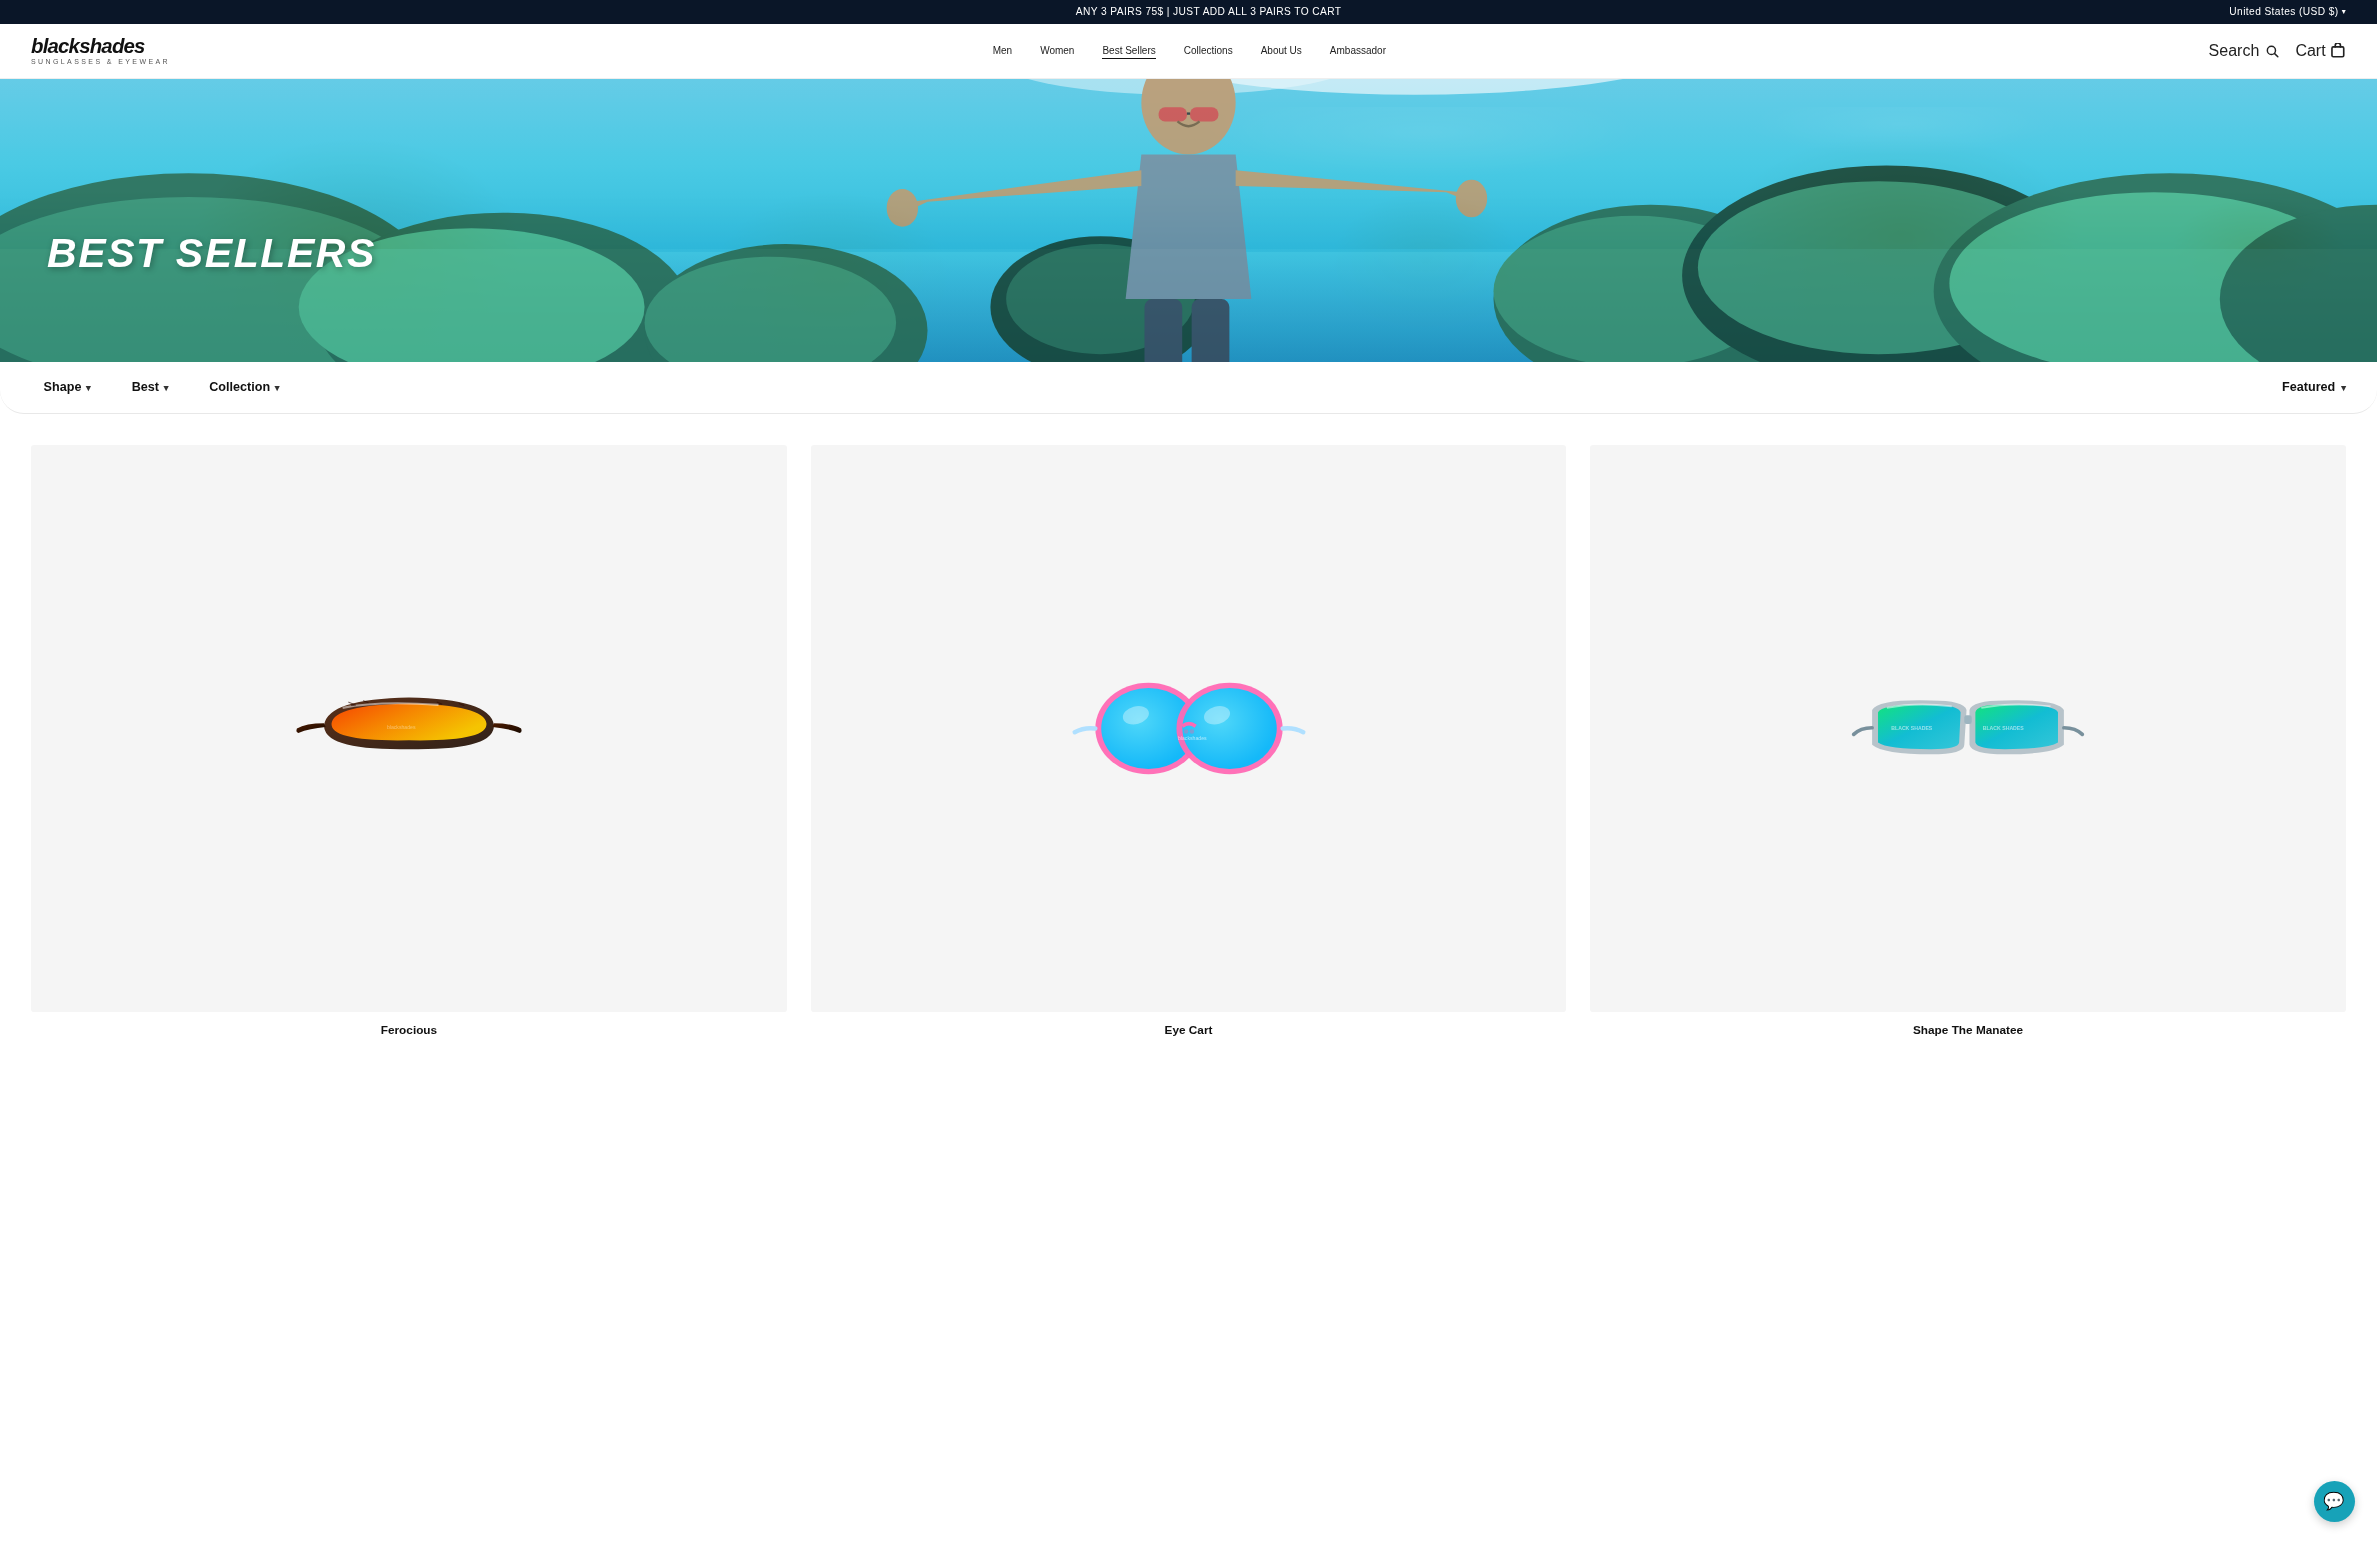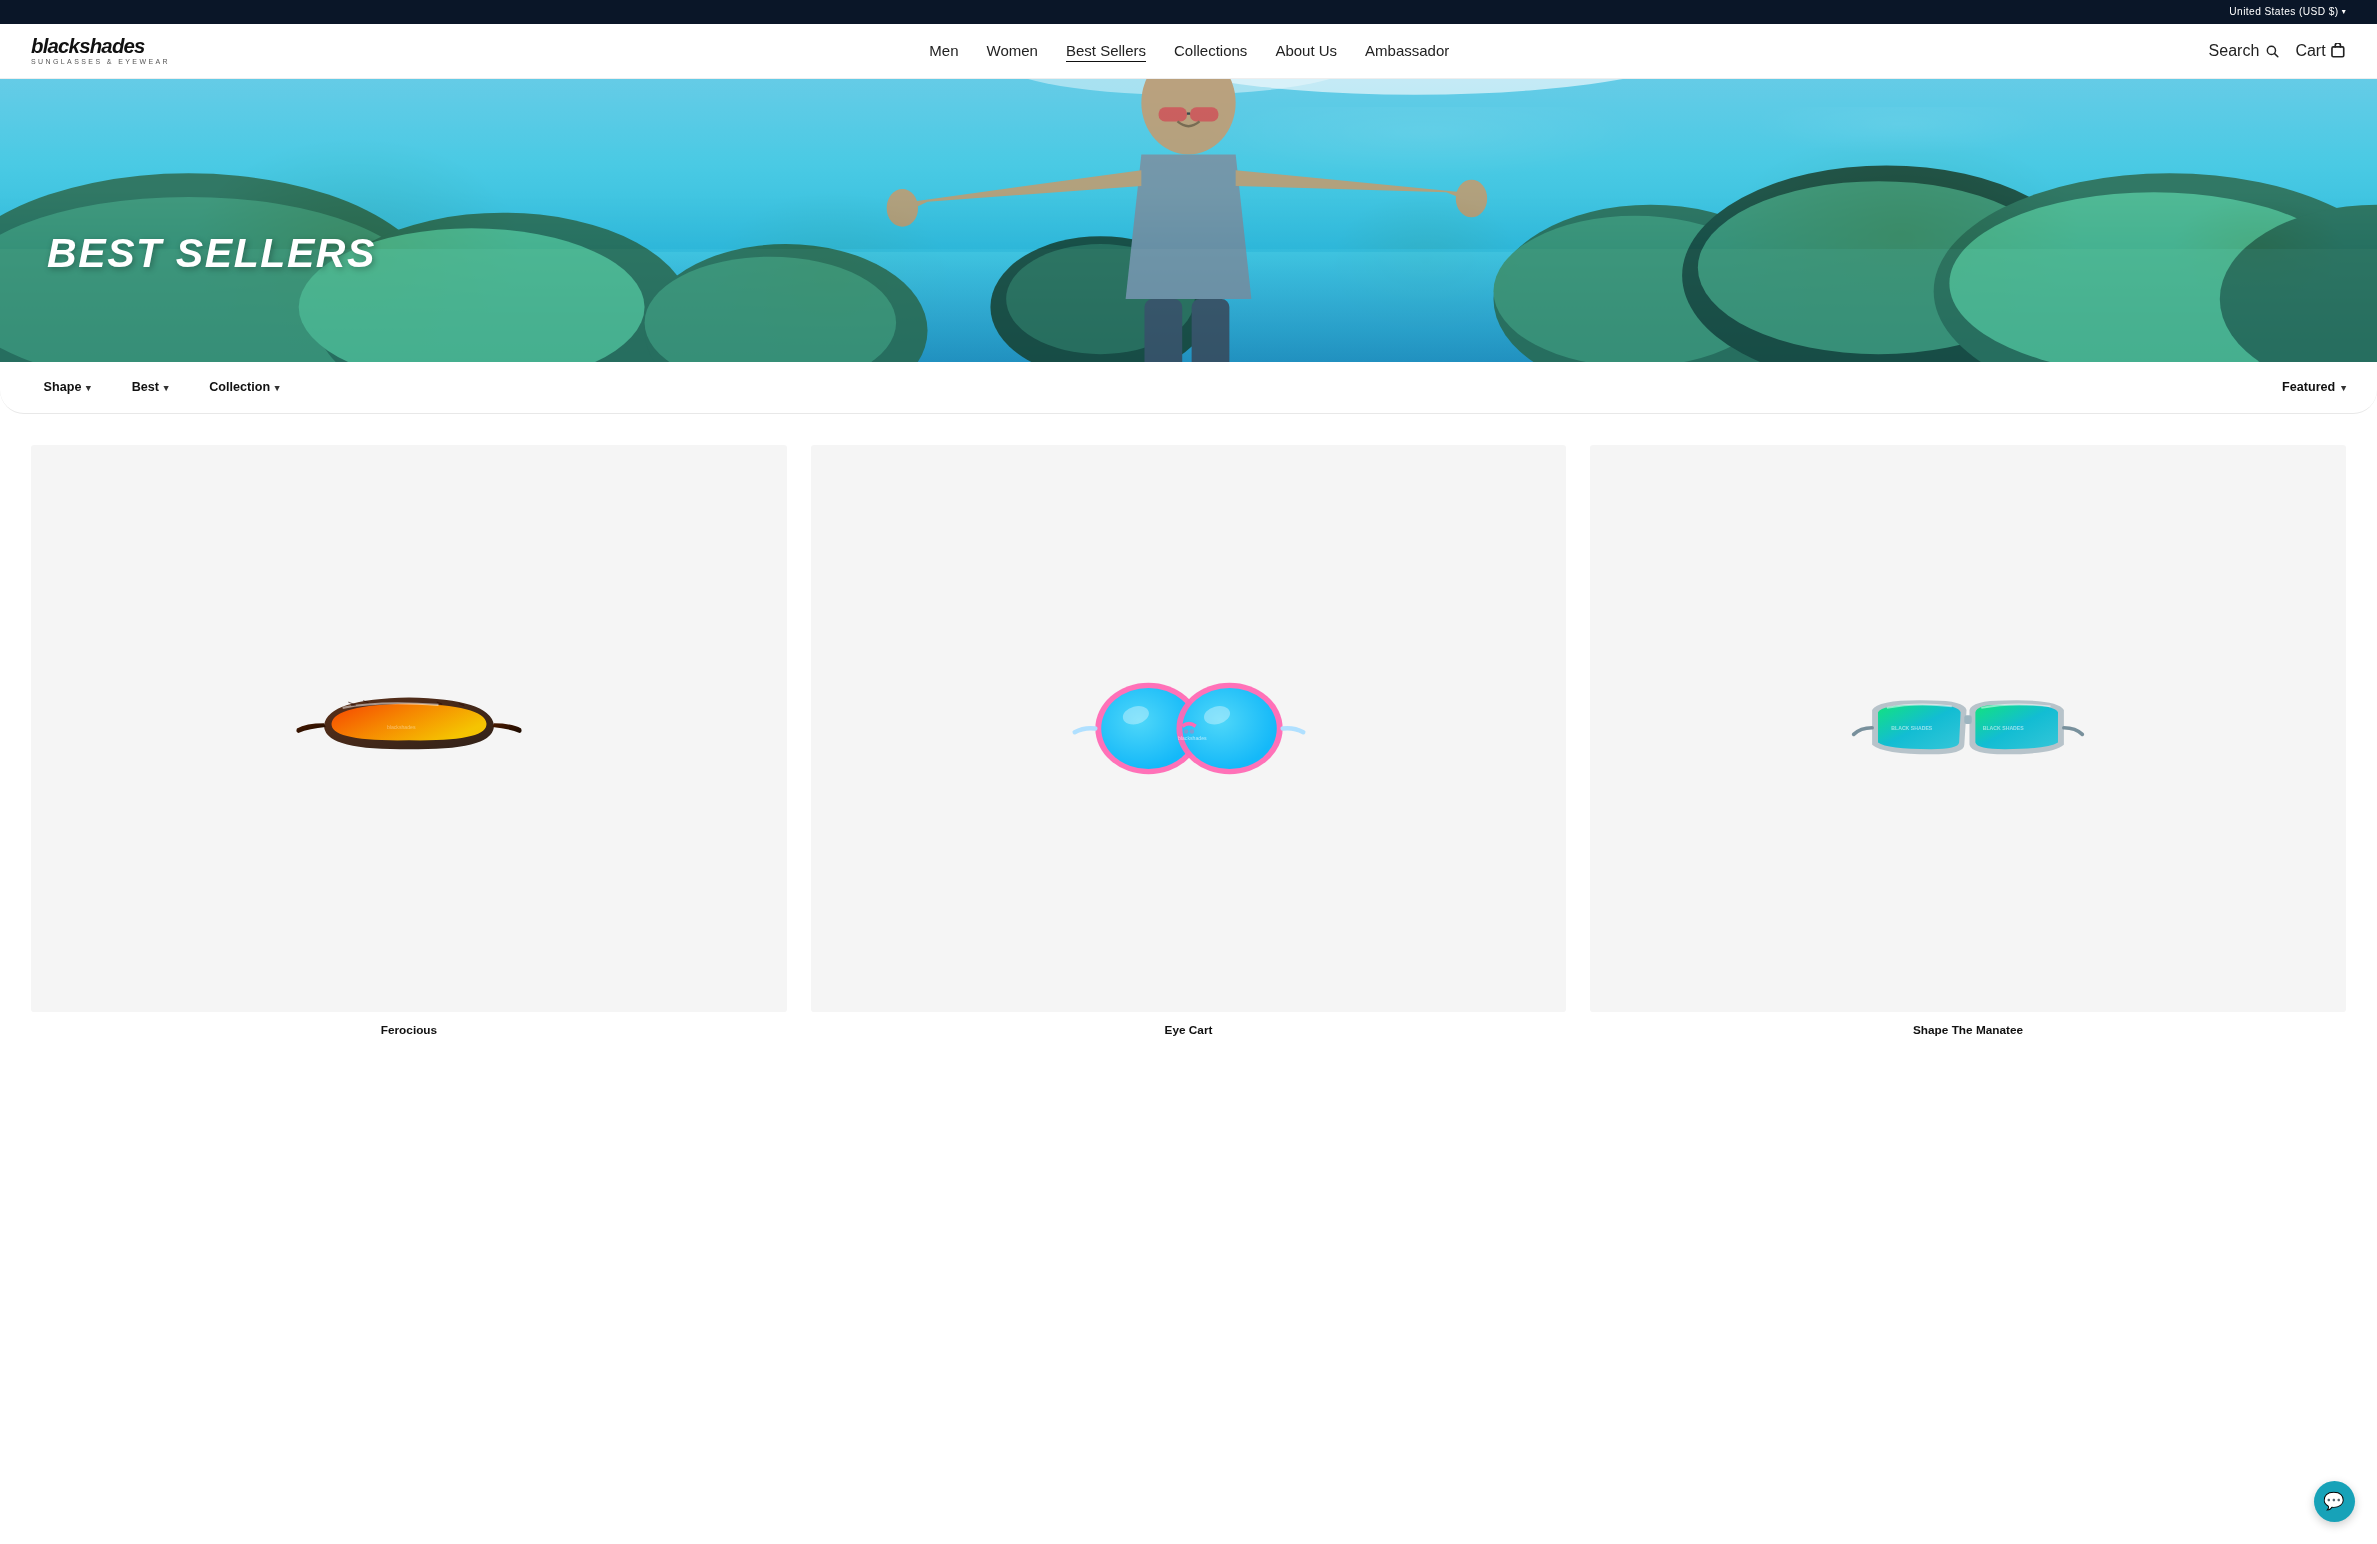--- a/index.html
+++ b/index.html
@@ -44,21 +44,21 @@
       color: #555;
       text-transform: uppercase;
       margin-top: 1.6px;
     }
     .nav {
       display: flex;
       align-items: center;
       gap: 28px;
     }
     .nav-item {
-      font-size: 15px;
+      font-size: 10px;
       color: #222;
       text-decoration: none;
       font-weight: 500;
       cursor: pointer;
       position: relative;
     }
     .nav-item.active::after {
       content: '';
       position: absolute;
       bottom: -3.1px;
@@ -224,20 +224,21 @@
       box-shadow: 0 3.1px 9.4px rgba(0,0,0,0.2);
       z-index: 999;
     }
     .chat-icon { color: #fff; font-size: 17.3px; }
   </style>
 </head>
 <body>
 
 <div class="announcement-bar">
   <div style="flex:0 0 157px;"></div>
+  <div class="announcement-center">ANY 3 PAIRS 75$ | JUST ADD ALL 3 PAIRS TO CART</div>
   <div class="announcement-right">
     <span>United States (USD $)</span>
     <span class="chevron-down">▾</span>
   </div>
 </div>
 
 <header class="header">
   <div class="logo-wrap">
     <span class="logo-name">blackshades</span>
     <span class="logo-sub">SUNGLASSES &amp; EYEWEAR</span>

